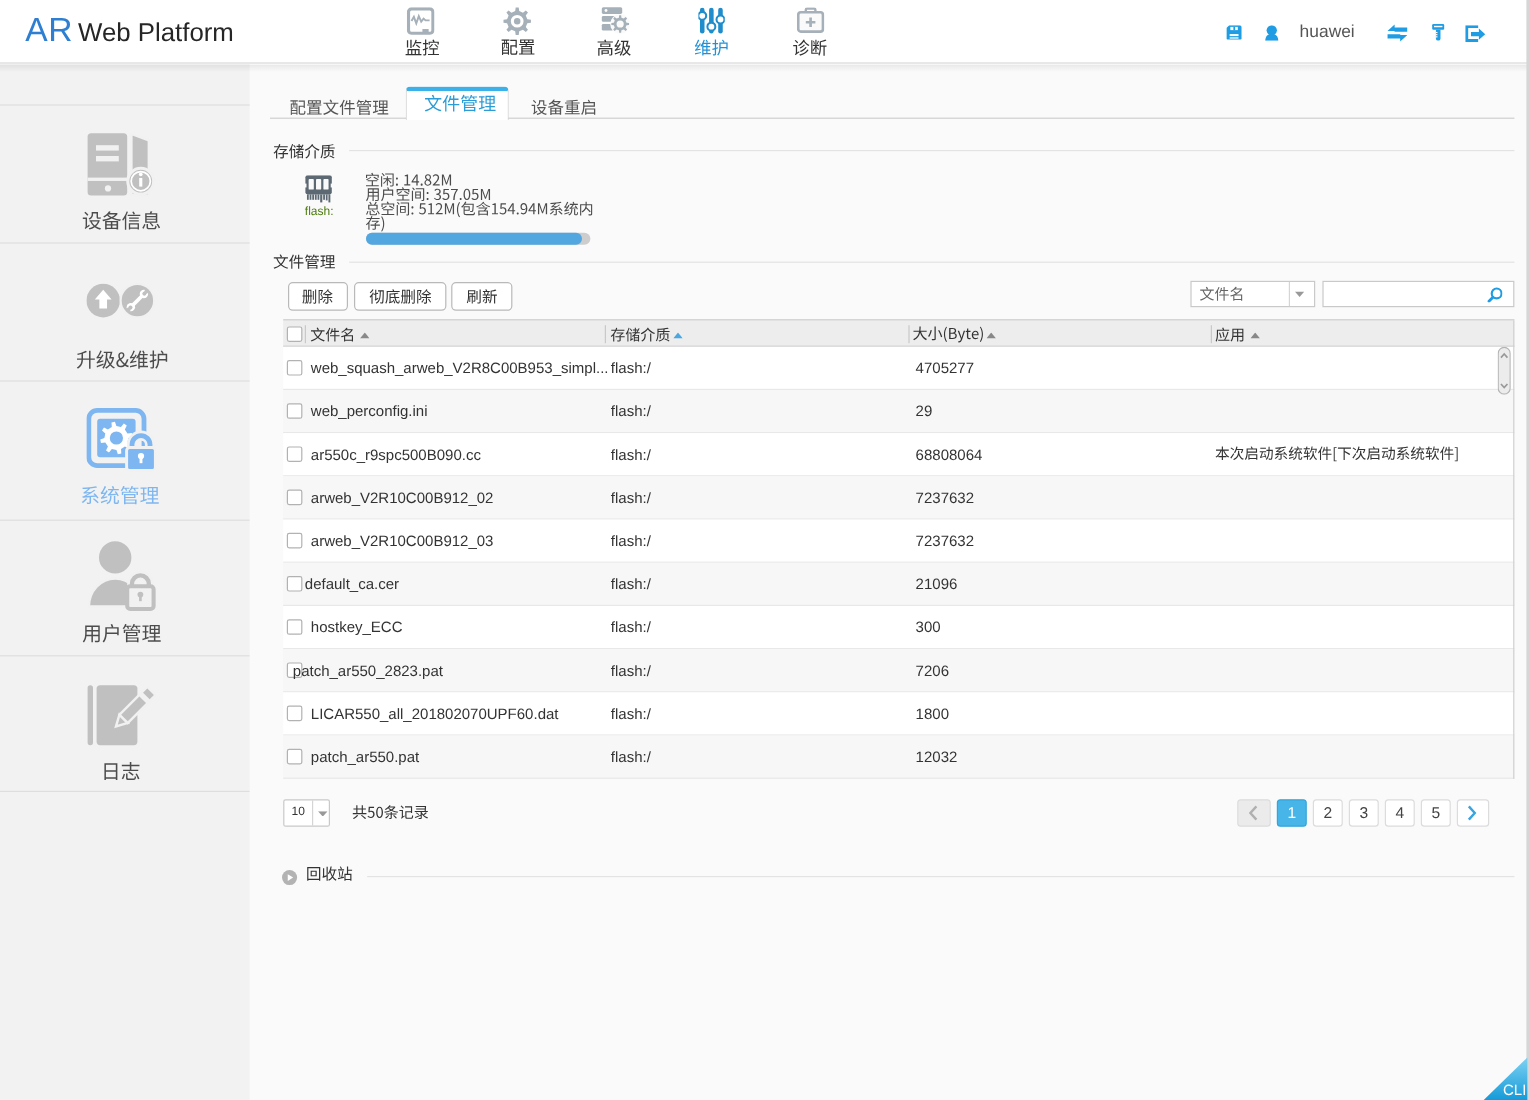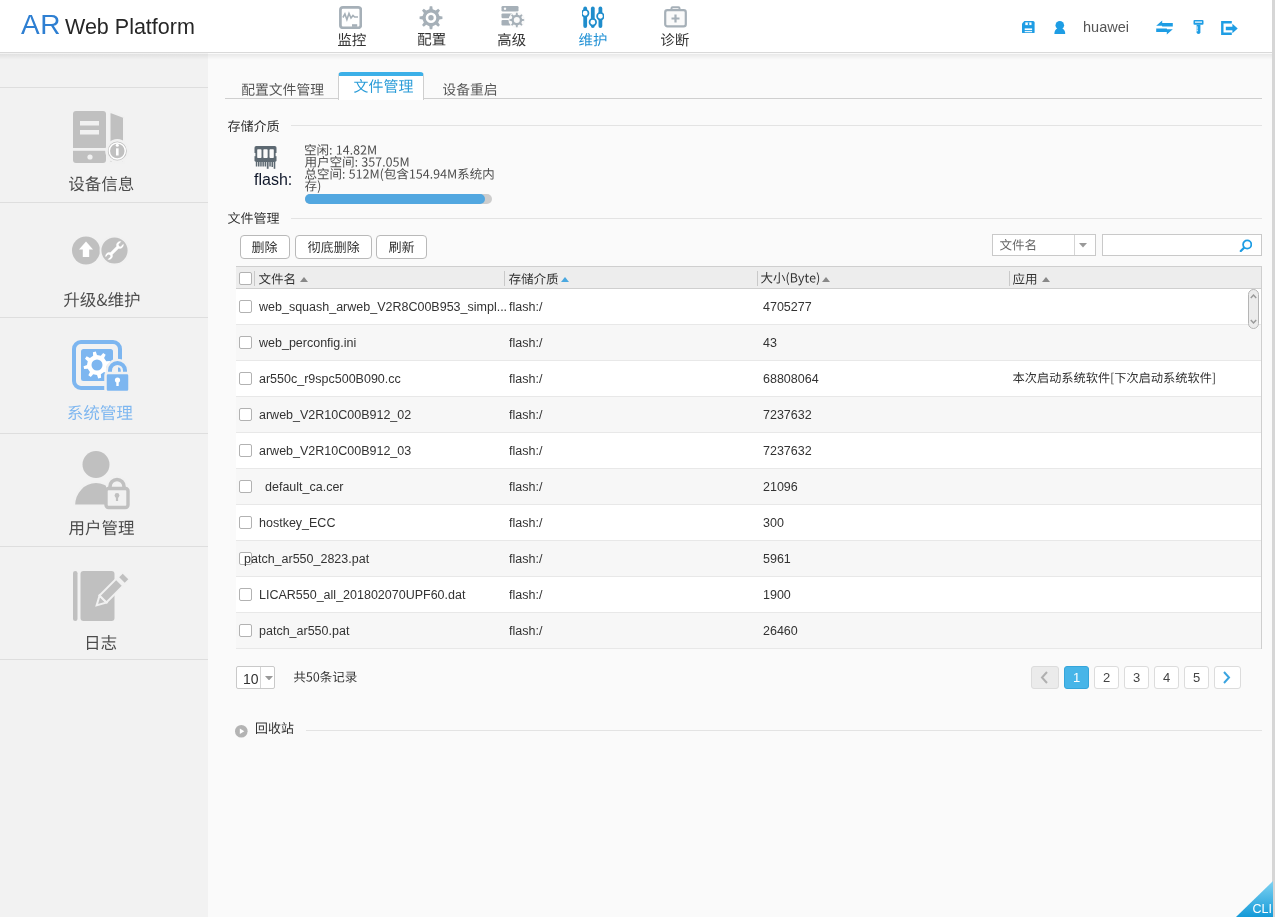--- a/index.html
+++ b/index.html
@@ -112,21 +112,21 @@
 <div class="abs" style="left:65px;top:15px;font-size:21.5px;color:#262626">Web Platform</div>
 <div class="abs" style="left:1083px;top:18.5px;font-size:14.5px;color:#555">huawei</div>
 
 <div class="abs" style="left:225px;top:98px;width:1037px;height:1px;background:#cfcfcf"></div>
 <div class="abs" style="left:337.5px;top:71.5px;width:86px;height:28px;background:#fff;border:1px solid #cfcfcf;border-bottom:none;border-top:4px solid #3cb0e8;border-radius:4px 4px 0 0"></div>
 
 <div class="abs" style="left:291px;top:125px;width:971px;height:1px;background:#e3e3e3"></div>
 <div class="abs" style="left:291px;top:218px;width:971px;height:1px;background:#e3e3e3"></div>
 <div class="abs" style="left:306px;top:730px;width:956px;height:1px;background:#e3e3e3"></div>
 
-<div class="abs" style="left:254px;top:171px;font-size:16px;color:#0f172a">flash:</div>
+<div class="abs" style="left:254px;top:171px;font-size:10px;color:#4d7c0f">flash:</div>
 <div class="abs" style="left:305px;top:194px;width:187px;height:10px;background:#cdcdcd;border-radius:5px"></div>
 <div class="abs" style="left:305px;top:194px;width:180px;height:10px;background:#52a7e0;border-radius:5px"></div>
 
 <div class="abs" style="left:240px;top:235px;width:50px;height:24px;background:#fff;border:1px solid #b9b9b9;border-radius:4px"></div>
 <div class="abs" style="left:295px;top:235px;width:77px;height:24px;background:#fff;border:1px solid #b9b9b9;border-radius:4px"></div>
 <div class="abs" style="left:376px;top:235px;width:51px;height:24px;background:#fff;border:1px solid #b9b9b9;border-radius:4px"></div>
 
 <div class="abs" style="left:992px;top:234px;width:104px;height:22px;background:#fff;border:1px solid #c9c9c9"></div>
 <div class="abs" style="left:1074px;top:235px;width:1px;height:20px;background:#d5d5d5"></div>
 <div class="abs" style="left:1102px;top:234px;width:160px;height:22px;background:#fff;border:1px solid #c9c9c9"></div>
@@ -134,71 +134,71 @@
 <div class="abs" style="left:236px;top:266px;width:1026px;height:23px;background:#ededed;border-top:1px solid #cfcfcf;border-bottom:1px solid #cfcfcf"></div>
 <div style="position:absolute;left:236px;top:289px;width:1026px;height:36px;background:#fff;border-bottom:1px solid #e8e8e8"></div>
 <div class="cb" style="left:239px;top:300px"></div>
 <div class="ct" style="left:259px;top:300px">web_squash_arweb_V2R8C00B953_simpl...</div>
 <div class="ct" style="left:509px;top:300px">flash:/</div>
 <div class="ct" style="left:763px;top:300px">4705277</div>
 <div style="position:absolute;left:236px;top:325px;width:1026px;height:36px;background:#f7f7f7;border-bottom:1px solid #e8e8e8"></div>
 <div class="cb" style="left:239px;top:336px"></div>
 <div class="ct" style="left:259px;top:336px">web_perconfig.ini</div>
 <div class="ct" style="left:509px;top:336px">flash:/</div>
-<div class="ct" style="left:763px;top:336px">43</div>
+<div class="ct" style="left:763px;top:336px">29</div>
 <div style="position:absolute;left:236px;top:361px;width:1026px;height:36px;background:#fff;border-bottom:1px solid #e8e8e8"></div>
 <div class="cb" style="left:239px;top:372px"></div>
 <div class="ct" style="left:259px;top:372px">ar550c_r9spc500B090.cc</div>
 <div class="ct" style="left:509px;top:372px">flash:/</div>
 <div class="ct" style="left:763px;top:372px">68808064</div>
 <div style="position:absolute;left:236px;top:397px;width:1026px;height:36px;background:#f7f7f7;border-bottom:1px solid #e8e8e8"></div>
 <div class="cb" style="left:239px;top:408px"></div>
 <div class="ct" style="left:259px;top:408px">arweb_V2R10C00B912_02</div>
 <div class="ct" style="left:509px;top:408px">flash:/</div>
 <div class="ct" style="left:763px;top:408px">7237632</div>
 <div style="position:absolute;left:236px;top:433px;width:1026px;height:36px;background:#fff;border-bottom:1px solid #e8e8e8"></div>
 <div class="cb" style="left:239px;top:444px"></div>
 <div class="ct" style="left:259px;top:444px">arweb_V2R10C00B912_03</div>
 <div class="ct" style="left:509px;top:444px">flash:/</div>
 <div class="ct" style="left:763px;top:444px">7237632</div>
 <div style="position:absolute;left:236px;top:469px;width:1026px;height:36px;background:#f7f7f7;border-bottom:1px solid #e8e8e8"></div>
 <div class="cb" style="left:239px;top:480px"></div>
-<div class="ct" style="left:265px;top:480px">default_ca.cer</div>
+<div class="ct" style="left:254px;top:480px">default_ca.cer</div>
 <div class="ct" style="left:509px;top:480px">flash:/</div>
 <div class="ct" style="left:763px;top:480px">21096</div>
 <div style="position:absolute;left:236px;top:505px;width:1026px;height:36px;background:#fff;border-bottom:1px solid #e8e8e8"></div>
 <div class="cb" style="left:239px;top:516px"></div>
 <div class="ct" style="left:259px;top:516px">hostkey_ECC</div>
 <div class="ct" style="left:509px;top:516px">flash:/</div>
 <div class="ct" style="left:763px;top:516px">300</div>
 <div style="position:absolute;left:236px;top:541px;width:1026px;height:36px;background:#f7f7f7;border-bottom:1px solid #e8e8e8"></div>
 <div class="cb" style="left:239px;top:552px"></div>
 <div class="ct" style="left:244px;top:552px">patch_ar550_2823.pat</div>
 <div class="ct" style="left:509px;top:552px">flash:/</div>
-<div class="ct" style="left:763px;top:552px">5961</div>
+<div class="ct" style="left:763px;top:552px">7206</div>
 <div style="position:absolute;left:236px;top:577px;width:1026px;height:36px;background:#fff;border-bottom:1px solid #e8e8e8"></div>
 <div class="cb" style="left:239px;top:588px"></div>
 <div class="ct" style="left:259px;top:588px">LICAR550_all_201802070UPF60.dat</div>
 <div class="ct" style="left:509px;top:588px">flash:/</div>
-<div class="ct" style="left:763px;top:588px">1900</div>
+<div class="ct" style="left:763px;top:588px">1800</div>
 <div style="position:absolute;left:236px;top:613px;width:1026px;height:36px;background:#f7f7f7;border-bottom:1px solid #e8e8e8"></div>
 <div class="cb" style="left:239px;top:624px"></div>
 <div class="ct" style="left:259px;top:624px">patch_ar550.pat</div>
 <div class="ct" style="left:509px;top:624px">flash:/</div>
-<div class="ct" style="left:763px;top:624px">26460</div>
+<div class="ct" style="left:763px;top:624px">12032</div>
 <div class="cb" style="left:239px;top:271.5px"></div>
 <div class="vline" style="left:253.5px;top:271px;height:15px"></div>
 <div class="vline" style="left:504px;top:271px;height:15px"></div>
 <div class="vline" style="left:756.5px;top:271px;height:15px"></div>
 <div class="vline" style="left:1008.5px;top:271px;height:15px"></div>
 <div class="abs" style="left:1261px;top:267px;width:1px;height:382px;background:#cfcfcf"></div>
 
 <div class="abs" style="left:236px;top:666px;width:39px;height:23px;background:#fff;border:1px solid #c9c9c9;border-radius:2px"></div>
 <div class="abs" style="left:260px;top:667px;width:1px;height:21px;background:#d5d5d5"></div>
-<div class="abs" style="left:243px;top:671px;font-size:14px;color:#333">10</div>
+<div class="abs" style="left:243px;top:671px;font-size:10px;color:#333">10</div>
 <div class="pgb" style="left:1031px;width:28px;background:#ebebeb;border-color:#dcdcdc"></div>
 <div class="pgb" style="left:1064px;width:25px;background:#47b5e8;border-color:#35a5da;color:#fff;text-align:center">1</div>
 <div class="pgb" style="left:1094px;width:25px;text-align:center">2</div>
 <div class="pgb" style="left:1124px;width:25px;text-align:center">3</div>
 <div class="pgb" style="left:1154px;width:25px;text-align:center">4</div>
 <div class="pgb" style="left:1184px;width:25px;text-align:center">5</div>
 <div class="pgb" style="left:1214px;width:27px"></div>
 
 <div class="abs" style="left:1272px;top:0;width:3px;height:917px;background:#d6d6d6"></div>
 <svg style="position:absolute;left:339px;top:5.5px" width="23" height="23" viewBox="0 0 23 23">

